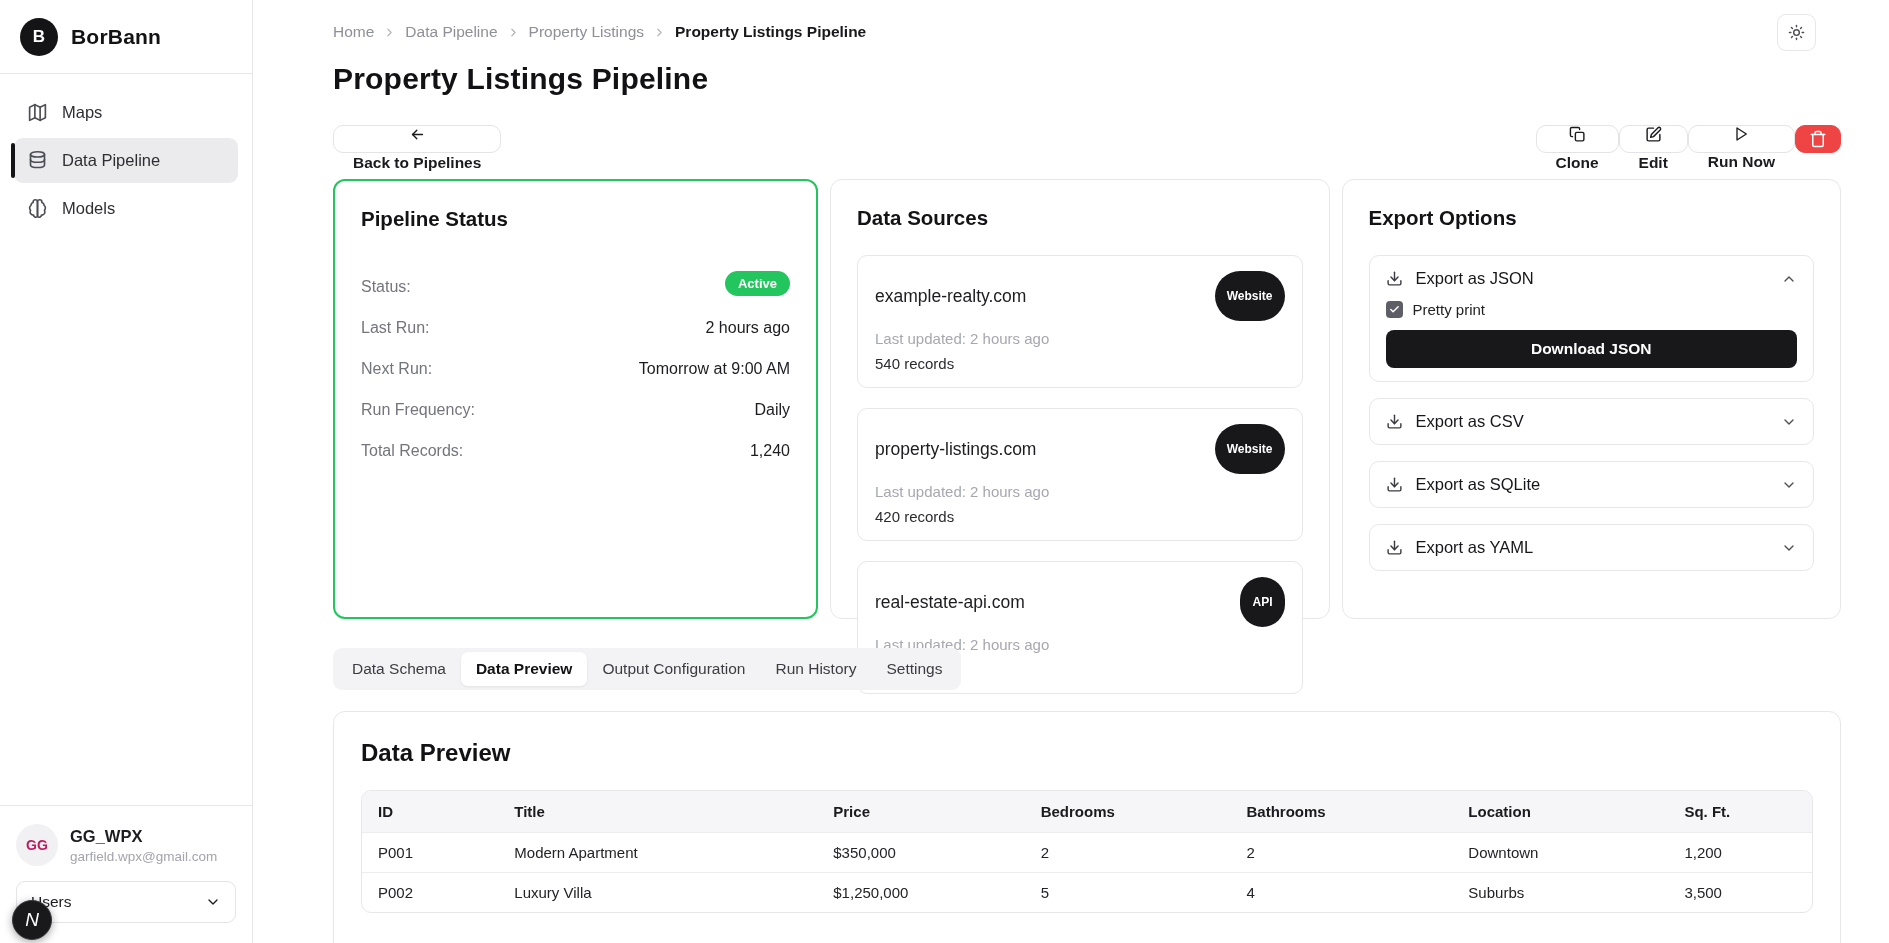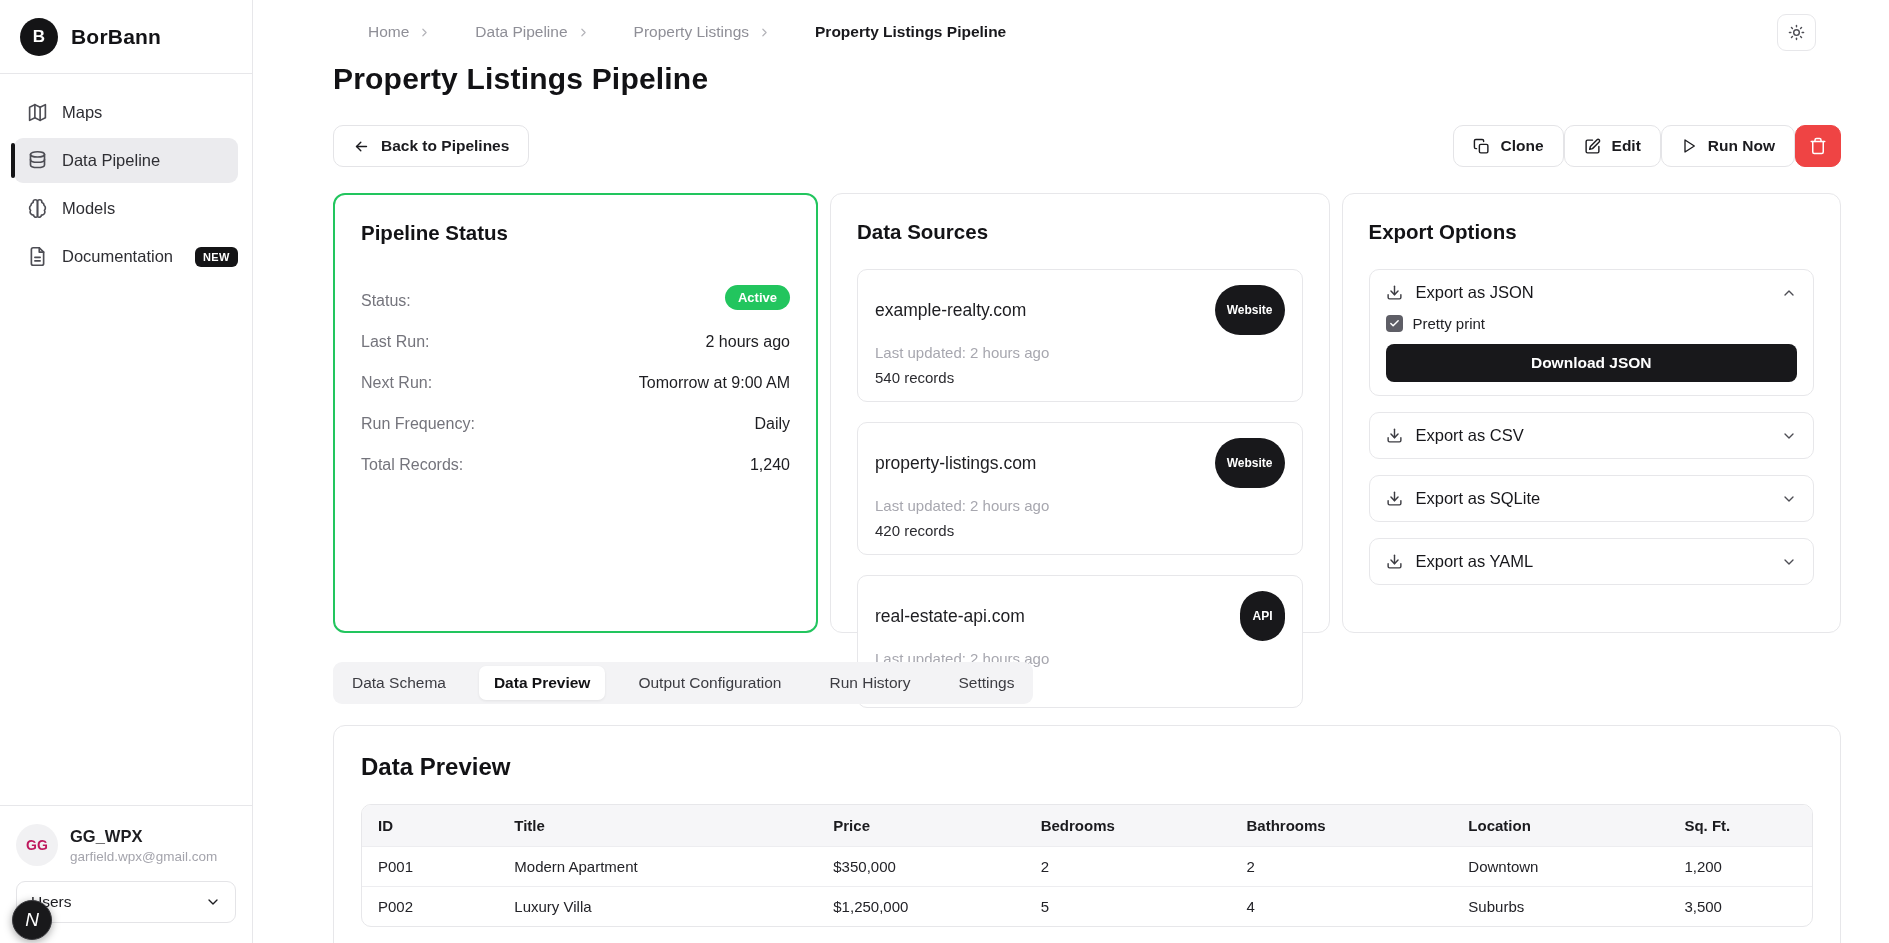--- a/index.html
+++ b/index.html
@@ -37,33 +37,33 @@
     font-size:15.5px; color:#1d1d21; cursor:pointer; background:#fff; }
   .dev-badge { position:fixed; left:12px; bottom:3px; width:40px; height:40px; border-radius:50%;
     background:#19191b; color:#fff; display:flex; align-items:center; justify-content:center;
     font-size:19px; font-weight:500; font-style:italic; border:1px solid #3a3a3e;
     box-shadow:0 2px 8px rgba(0,0,0,.35); z-index:10; cursor:pointer; }
 
   
   .main { margin-left:253px; padding:0 48px 0 80px; }
   .topbar { display:flex; align-items:center; margin-top:12px; height:40px; }
   .breadcrumb { display:flex; align-items:center; gap:9px; font-size:15.5px; color:#8f8f97; }
-  .crumb { cursor:pointer;margin-left:35px; }
+  .crumb { cursor:pointer; }
   .crumb.current { color:#18181c; font-weight:700; cursor:default; }
   .crumb-sep { color:#b4b4ba; display:flex; }
   .theme-toggle { margin-left:auto; margin-right:25px; width:39px; height:37px; background:#fff;
     border:1px solid #e7e7ea; border-radius:9px; display:flex; align-items:center;
     justify-content:center; color:#4d4d54; cursor:pointer; }
 
   .page-title { font-size:30px; font-weight:800; color:#121215; margin-top:10px; letter-spacing:.2px; }
 
   .actions-row { display:flex; align-items:center; margin-top:29px; }
-  .btn { display:inline-flex; align-items:center; gap:11px; height:42px; padding:0 19px;
+  .btn { display:inline-flex; align-items:center; gap:11px; height:28px; padding:0 19px;
     background:#fff; border:1px solid #e4e4e7; border-radius:10px; font-size:15.5px;
-    font-weight:600; color:#1b1b1f; cursor:pointer; font-family:inherit; }
+    font-weight:600; color:#1b1b1f; cursor:pointer; font-family:inherit;flex-direction:column; }
   .right-actions { margin-left:auto; display:flex; align-items:center; gap:0; }
   .btn-danger { width:46px; padding:0; justify-content:center; background:#ef4444;
     border-color:#ef4444; color:#fff; }
 
   
   .cards-row { display:flex; gap:12px; margin-top:26px; height:440px; }
   .card { background:#fff; border:1px solid #e7e7ea; border-radius:12px; padding:26px; }
   .card-title { font-size:20.5px; font-weight:800; color:#131316; }
 
   .status-card { width:485px; border:2px solid #22c55e; }
@@ -97,21 +97,21 @@
   .pretty-row { display:flex; align-items:center; gap:10px; margin-top:13px; font-size:15px;
     color:#222226; cursor:pointer; }
   .checkbox { width:17px; height:17px; border-radius:4px; background:#5e5e66; color:#fff;
     display:flex; align-items:center; justify-content:center; }
   .download-btn { margin-top:12px; width:100%; height:38px; background:#18181b; color:#fff;
     border:none; border-radius:8px; font-size:15.5px; font-weight:700; cursor:pointer;
     font-family:inherit; }
 
   
   .tabs { display:inline-flex; align-items:center; background:#f3f3f5; border-radius:9px;
-    padding:4px; margin-top:29px; gap:18px; }
+    padding:4px; margin-top:29px; gap:0; }
   .tab { padding:8px 15px; font-size:15.5px; color:#3c3c42; border-radius:7px; cursor:pointer;
     white-space:nowrap; }
   .tab.active { background:#fff; color:#121215; font-weight:700;
     box-shadow:0 1px 3px rgba(0,0,0,.07); }
 
   
   .preview-card { margin-top:21px; height:400px; overflow:hidden; padding:27px; }
   .preview-title { font-size:24px; font-weight:800; color:#121215; }
   .preview-sub { font-size:15px; color:#a7a7af; margin-top:7px; }
   .table-wrap { margin-top:23px; border:1px solid #e7e7ea; border-radius:10px; overflow:hidden; }
@@ -151,32 +151,20 @@
       <span>Data Pipeline</span>
     </div>
     <div class="nav-item">
       <span class="nicon">
         <svg width="21" height="21" viewBox="0 0 24 24" fill="none" stroke="currentColor" stroke-width="1.9" stroke-linecap="round" stroke-linejoin="round">
             <path d="M9.5 2A2.5 2.5 0 0 0 7 4.5v.6A3.5 3.5 0 0 0 4.5 8.4 3.5 3.5 0 0 0 3 11.5c0 1 .4 1.9 1.1 2.6A3.5 3.5 0 0 0 7 19.5h.5A2.5 2.5 0 0 0 12 21V4.5A2.5 2.5 0 0 0 9.5 2z"></path>
             <path d="M14.5 2A2.5 2.5 0 0 1 17 4.5v.6a3.5 3.5 0 0 1 2.5 3.3 3.5 3.5 0 0 1 1.5 3.1c0 1-.4 1.9-1.1 2.6a3.5 3.5 0 0 1-3.4 5.4A2.5 2.5 0 0 1 12 21V4.5A2.5 2.5 0 0 1 14.5 2z"></path>
           </svg>
       </span>
       <span>Models</span>
-    </div>
-    <div class="nav-item">
-      <span class="nicon">
-        <svg width="21" height="21" viewBox="0 0 24 24" fill="none" stroke="currentColor" stroke-width="1.9" stroke-linecap="round" stroke-linejoin="round">
-            <path d="M14 2H7a2 2 0 0 0-2 2v16a2 2 0 0 0 2 2h10a2 2 0 0 0 2-2V7z"></path>
-            <path d="M14 2v5h5"></path>
-            <path d="M9 13h6"></path>
-            <path d="M9 17h6"></path>
-          </svg>
-      </span>
-      <span>Documentation</span>
-      <span class="new-badge">NEW</span>
     </div>
   </nav>
 
   <div class="sidebar-bottom">
     <div class="user-row">
       <div class="avatar">GG</div>
       <div>
         <div class="user-name">GG_WPX</div>
         <div class="user-email">garfield.wpx@gmail.com</div>
       </div>

